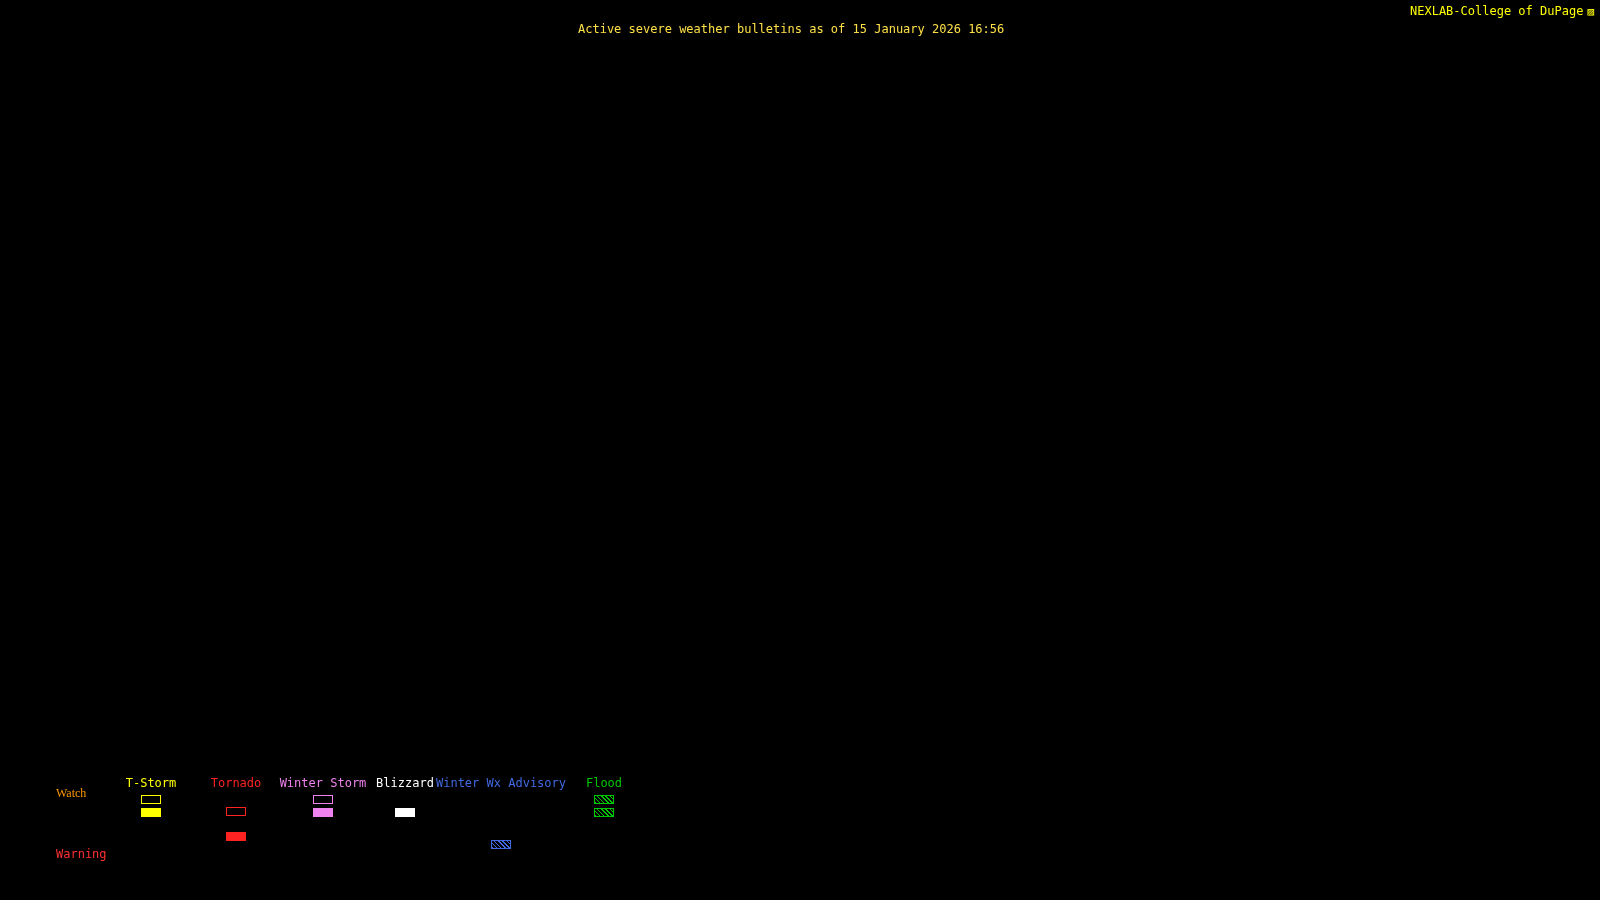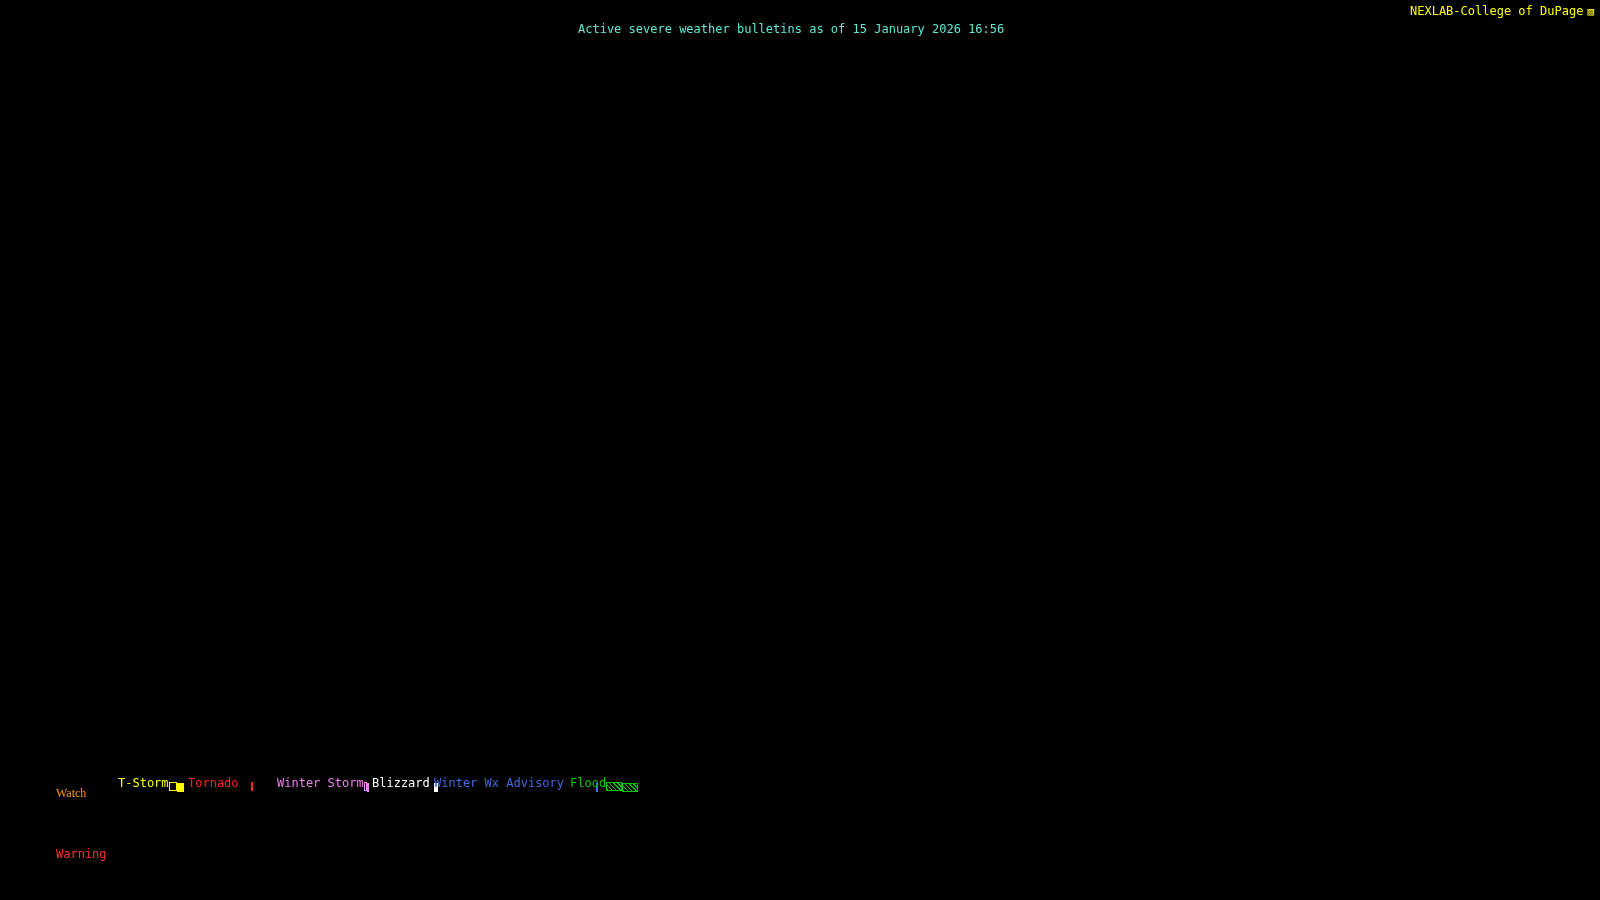--- a/index.html
+++ b/index.html
@@ -55,20 +55,21 @@
     left: 56px;
     white-space: nowrap;
   }
   .legend .rowlabel.watch   { top: 12px; }
   .legend .rowlabel.warning { top: 28px; }
 
   .legend-col {
     position: absolute;
     top: 2px;
     display: flex;
+    flex-direction: column;
     align-items: center;
     color: var(--c);
   }
   .legend-col .cat-label {
     white-space: nowrap;
     margin-bottom: 3px;
   }
   .swatch {
     width: 20px;
     height: 9px;
@@ -87,37 +88,37 @@
     border: 1px solid var(--c);
     background: repeating-linear-gradient(45deg,
       var(--c) 0px, var(--c) 1px,
       transparent 1px, transparent 3px);
   }
   .swatch[data-style="none"] {
     visibility: hidden;
   }
 
   .col-tstorm   { left: 118px; width: 66px; }
-  .col-tornado  { left: 188px; width: 64px; gap: 12px; }
+  .col-tornado  { left: 204px; width: 64px; gap: 12px; }
   .col-wstorm   { left: 277px; width: 92px; justify-content: space-between; }
   .col-blizzard { left: 372px; width: 66px; }
   .col-wwa      { left: 434px; width: 134px; gap: 16px; }
   .col-flood    { left: 570px; width: 68px; }
 </style>
 </head>
 <body>
 
 <div class="screen" style="background: rgb(0, 0, 0);">
 
   <div class="source" style="color: rgb(255, 255, 0);">
     <span>NEXLAB-College of DuPage</span>
     <span class="logo">▨</span>
   </div>
 
-  <div class="map-title" style="color: #5eead4;">Active severe weather bulletins as of 15 January 2026 16:56</div>
+  <div class="map-title" style="color: #fde047;">Active severe weather bulletins as of 15 January 2026 16:56</div>
 
   <div class="legend">
 
     <span class="rowlabel watch" style="color: rgb(255, 153, 0); font-family: Liberation Serif, serif;">Watch</span>
     <span class="rowlabel warning" style="color: rgb(255, 48, 48); margin-top: 45px;">Warning</span>
 
     <div class="legend-col col-tstorm" style="--c: #ffff00;">
       <span class="cat-label">T-Storm</span>
       <span class="swatch" data-style="hollow"></span>
       <span class="swatch" data-style="solid"></span>

